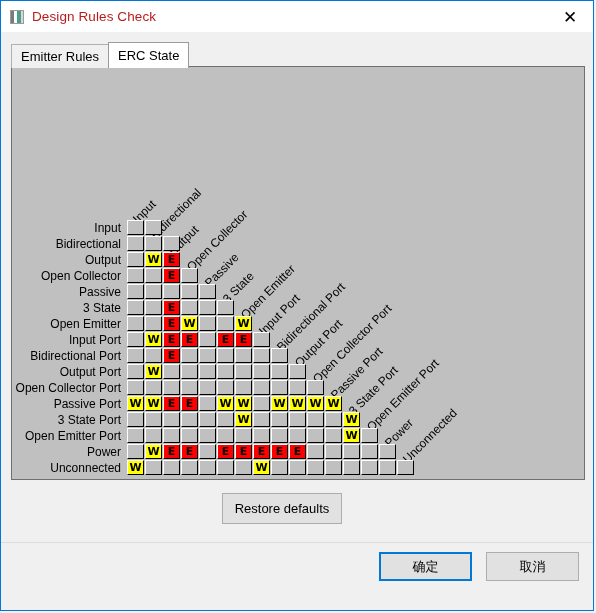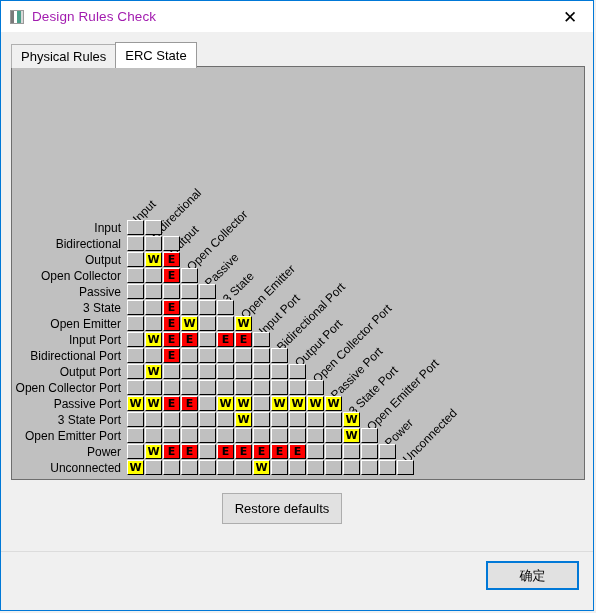--- a/index.html
+++ b/index.html
@@ -20,21 +20,21 @@
     height:31px;background:#ffffff;
     display:flex;align-items:center;
     position:relative;
   }
   .app-icon{
     width:14px;height:14px;margin-left:9px;margin-right:8px;
     background:linear-gradient(90deg,#7a7a7a 0 3px,#ffffff 3px 6px,#4c9e8a 6px 10px,#d9d9d9 10px 14px);
     border:1px solid #9a9a9a;box-sizing:border-box;
   }
   .title-text{
-    font-size:13.5px;color:#a21caf;letter-spacing:.1px;
+    font-size:13.5px;color:#b91c1c;letter-spacing:.1px;
   }
   .close-btn{
     position:absolute;right:0;top:0;width:46px;height:31px;
     display:flex;align-items:center;justify-content:center;
     font-size:17px;color:#000;font-family:"DejaVu Sans",sans-serif;
     cursor:default;
   }
   
   .tabstrip{
     position:relative;height:26px;margin-top:10px;padding-left:10px;
@@ -83,21 +83,21 @@
   
   .restore{
     position:absolute;left:221px;top:492px;width:120px;height:31px;
     background:#e1e1e1;border:1px solid #adadad;box-sizing:border-box;
     font-size:13px;color:#000;font-family:"Liberation Sans",sans-serif;
     display:flex;align-items:center;justify-content:center;
     cursor:default;
   }
   
   .footer{
-    position:absolute;left:0;bottom:0;width:100%;height:58px;
+    position:absolute;left:0;bottom:9px;width:100%;height:58px;
     background:#f0f0f0;border-top:1px solid #dcdcdc;text-decoration:underline;
   }
   .btnrow{
     position:absolute;right:14px;top:9px;display:flex;gap:14px;
   }
   .dlgbtn{
     width:93px;height:29px;background:#e1e1e1;border:1px solid #adadad;
     box-sizing:border-box;font-size:13px;color:#000;
     display:flex;align-items:center;justify-content:center;
     font-family:"DejaVu Sans","Liberation Sans",sans-serif;
@@ -117,21 +117,21 @@
 
 <div class="window">
 
   <div class="titlebar">
     <div class="app-icon"></div>
     <div class="title-text">Design Rules Check</div>
     <div class="close-btn">✕</div>
   </div>
 
   <div class="tabstrip">
-    <div class="tab">Physical Rules</div>
+    <div class="tab">Emitter Rules</div>
     <div class="tab active">ERC State</div>
   </div>
 
   <div class="panel">
     <div class="matrix" id="matrix">
         <div class="rowlabel" style="top: 153px; right: 463px;">Input</div>
         <div class="rowlabel" style="top: 169px; right: 463px;">Bidirectional</div>
         <div class="rowlabel" style="top: 185px; right: 463px;">Output</div>
         <div class="rowlabel" style="top: 201px; right: 463px;">Open Collector</div>
         <div class="rowlabel" style="top: 217px; right: 463px;">Passive</div>
@@ -301,16 +301,17 @@
         <div class="cell" style="left: 367px; top: 393px;"></div>
         <div class="cell" style="left: 385px; top: 393px;"></div>
       </div>
   </div>
 
   <div class="restore">Restore defaults</div>
 
   <div class="footer">
     <div class="btnrow">
       <div class="dlgbtn default">确定</div>
+      <div class="dlgbtn">取消</div>
     </div>
   </div>
 
 </div>
 
 </body></html>

